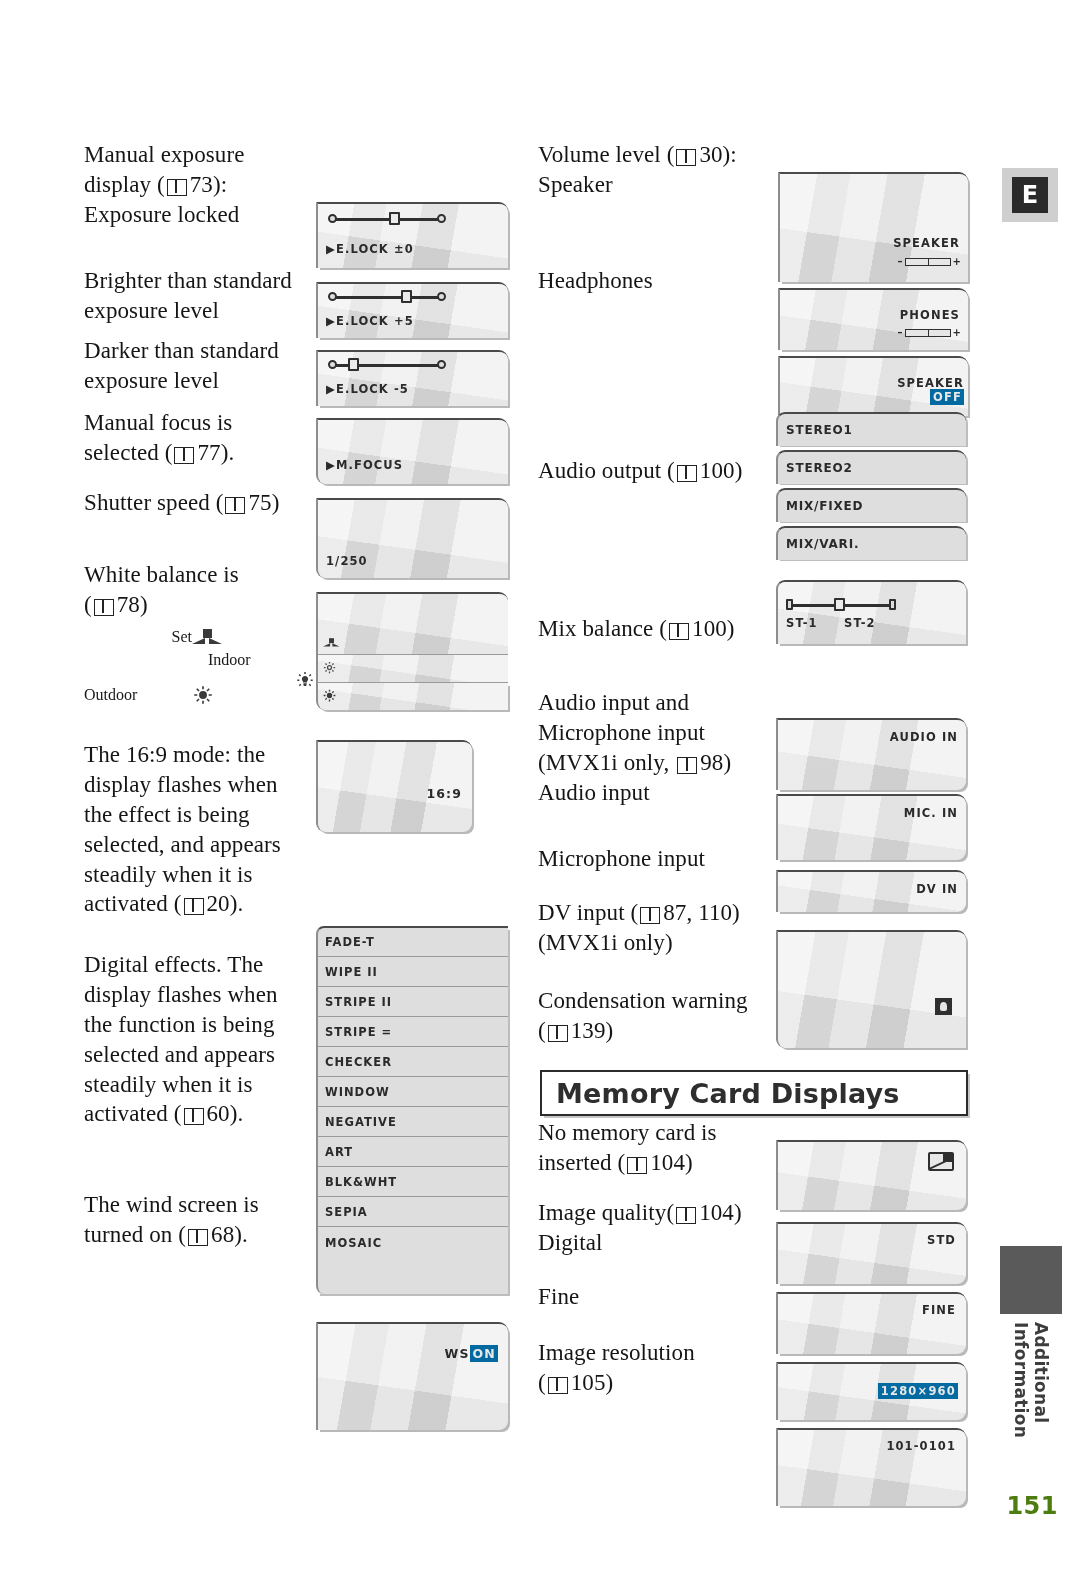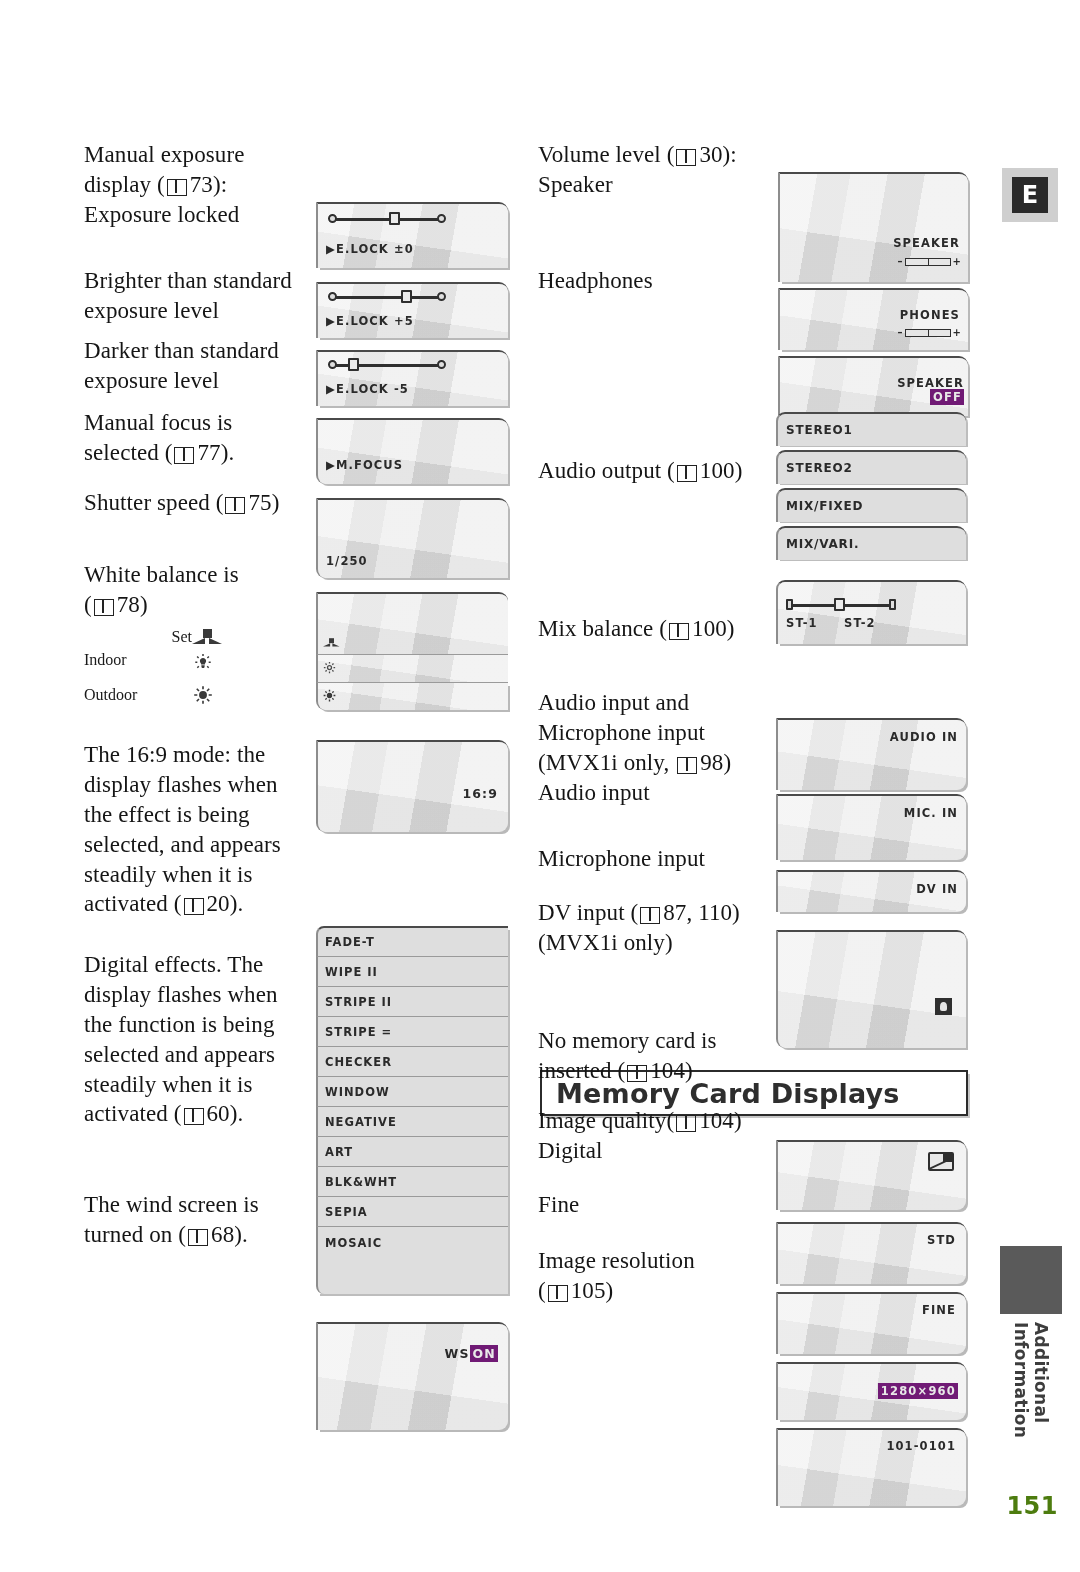--- a/index.html
+++ b/index.html
@@ -72,21 +72,21 @@
     font-family: "DejaVu Sans", "Liberation Sans", sans-serif;
     font-weight: 700;
     font-size: 11.5px;
     letter-spacing: 1.1px;
     color: #2a2a2a;
     z-index: 3;
     white-space: nowrap;
   }
   .osd.big { font-size: 12.5px; }
   .inv {
-    background: #701a75; color: #e8e8e8;
+    background: #0369a1; color: #e8e8e8;
     padding: 1px 2px 1px 3px;
     letter-spacing: 1.2px;
   }
 
   
   .slider { position:absolute; z-index:3; height: 14px; }
   .slider .bar { position:absolute; left:6px; right:6px; top:6px; height:3px; background:#2f2f2f; }
   .slider .end {
     position:absolute; top:2px; width:9px; height:9px;
     border:2.2px solid #2f2f2f; border-radius:50%; background:#dedede;
@@ -291,21 +291,21 @@
       </div>
       <div style="position:absolute;left:0;top:62px;width:232px;">
         <div style="display:flex;align-items:center;height:29px;text-align:right;">
           <span style="width:108px;">Set</span>
           <span class="wb wb-set">
               <span class="sq"></span>
               <span class="wl"></span>
               <span class="wr"></span>
             </span>
         </div>
-        <div style="display:flex;align-items:flex-start;height:29px;">
+        <div style="display:flex;align-items:flex-end;height:29px;flex-direction:column;">
           <span style="width:108px;">Indoor</span>
           <span class="wb wb-bulb">
             <svg viewBox="0 0 24 24" width="22" height="22">
                 <g stroke="#3a3a3a" stroke-width="1.6" fill="none">
               <path d="M12 7.5c2 0 3.4 1.5 3.4 3.3 0 1.4-.9 2.2-1.3 2.9v1.1h-4.2v-1.1c-.4-.7-1.3-1.5-1.3-2.9C8.6 9 10 7.5 12 7.5z" fill="#3a3a3a" stroke="none"></path>
               <path d="M10.2 16.4h3.6M10.6 17.8h2.8"></path>
               <path d="M12 3.2v2.3M5.6 6.1l1.6 1.6M18.4 6.1l-1.6 1.6M3.6 12.3h2.2M18.2 12.3h2.2M5.8 18.2l1.6-1.6M18.2 18.2l-1.6-1.6"></path>
             </g>
               </svg>
           </span>
@@ -357,21 +357,21 @@
     <div class="row" style="height:180px;margin-top:50px;">
       <div class="caption" style="position:absolute;left:0;top:0;width:232px;">
         <span>The 16:9 mode: the</span><br>
         <span>display flashes when</span><br>
         <span>the effect is being</span><br>
         <span>selected, and appears</span><br>
         <span>steadily when it is</span><br>
         activated (<span class="bookicon"><i></i></span><span>20</span>).
       </div>
     </div>
-    <div class="screen rt rb lb" style="position:absolute;left:232px;top:600px;width:192px;height:92px;">
+    <div class="screen rt rb lb" style="position:absolute;left:232px;top:600px;width:156px;height:92px;">
       <div class="osd big" style="right:10px;top:44px;"><span>16:9</span></div>
     </div>
 
     <div class="row" style="height:180px;margin-top:30px;">
       <div class="caption" style="position:absolute;left:0;top:0;width:232px;">
         <span>Digital effects. The</span><br>
         <span>display flashes when</span><br>
         <span>the function is being</span><br>
         <span>selected and appears</span><br>
         <span>steadily when it is</span><br>
@@ -529,20 +529,26 @@
     <div class="row" style="height:66px;margin-top:14px;">
       <div class="caption" style="position:absolute;left:0;top:0;width:250px;">
         DV input (<span class="bookicon"><i></i></span><span>87, 110</span>)<br>
         <span>(MVX1i only)</span>
       </div>
     </div>
     <div class="screen rt rb" style="position:absolute;left:238px;top:730px;width:190px;height:42px;">
       <div class="osd" style="right:8px;top:10px;"><span>DV IN</span></div>
     </div>
 
+    <div class="row" style="height:70px;margin-top:22px;">
+      <div class="caption" style="position:absolute;left:0;top:0;width:250px;">
+        <span>Condensation warning</span><br>
+        (<span class="bookicon"><i></i></span><span>139</span>)
+      </div>
+    </div>
     <div class="screen rt lb" style="position:absolute;left:238px;top:790px;width:190px;height:118px;">
       <div class="cond-icon" style="right:14px;top:66px;">
           <b></b>
         </div>
     </div>
 
     <div class="sect" style="position:absolute;left:2px;top:930px;width:428px;">
       <span>Memory Card Displays</span>
     </div>
 

